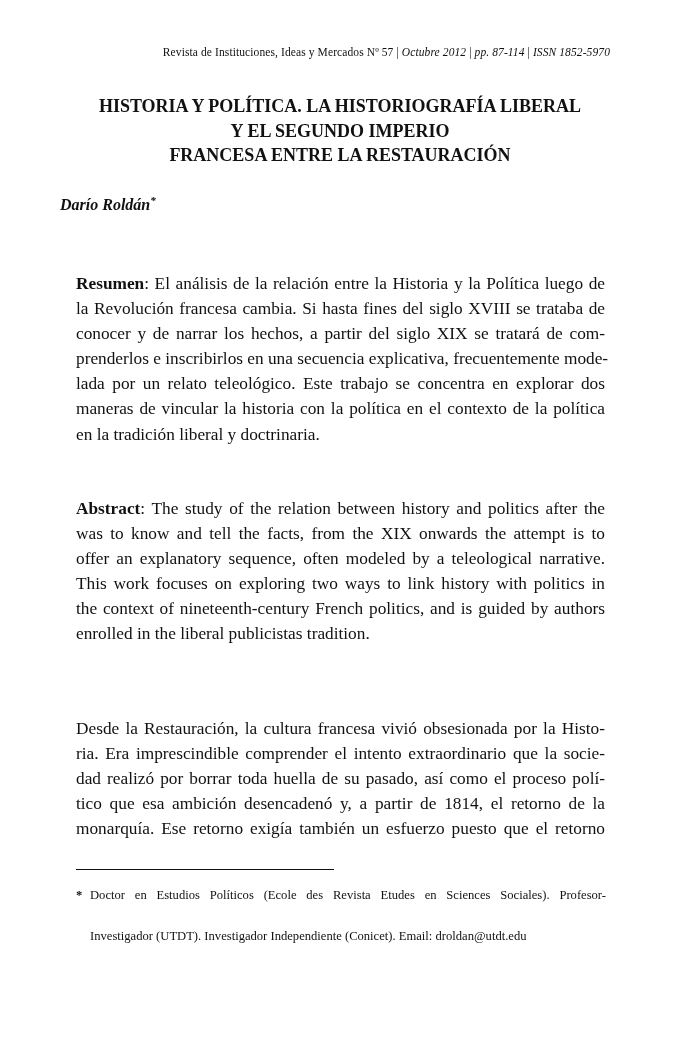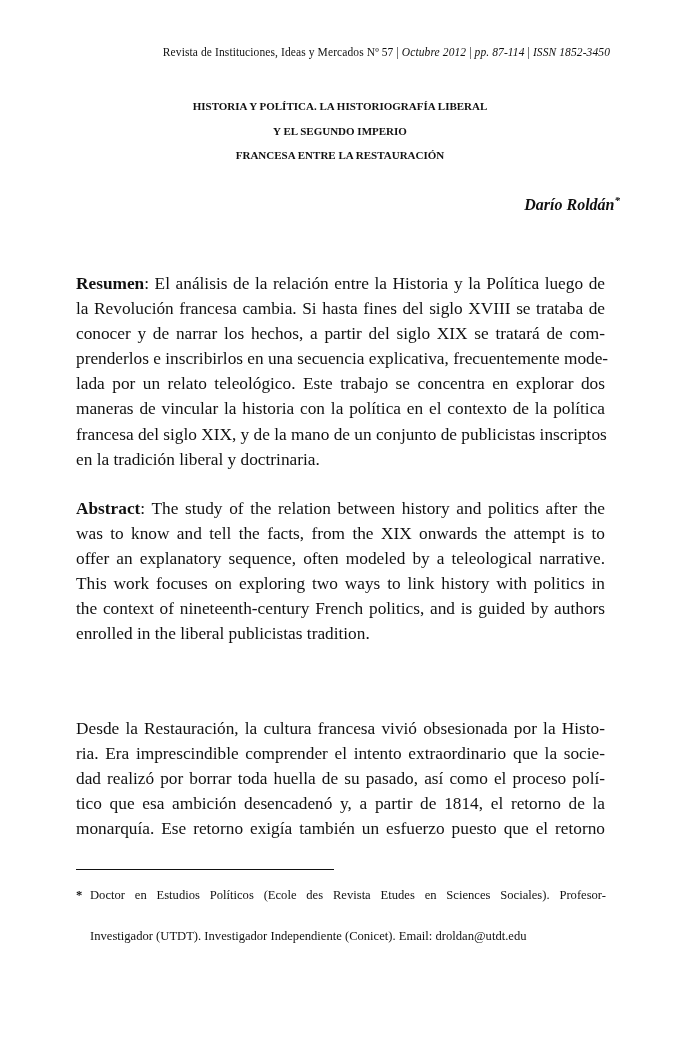--- a/index.html
+++ b/index.html
@@ -1,62 +1,61 @@
 <!DOCTYPE html>
 <html><head>
   <meta charset="utf-8">
   <style>
     html, body { margin: 0; padding: 0; background: #ffffff; }
     body { width: 680px; height: 1058px; position: relative; overflow: hidden; font-family: "Liberation Serif", serif; color: #111; }
     .page { position: absolute; left: 0; top: 0; width: 680px; height: 1058px; }
     .running-header { position: absolute; left: 60px; width: 550px; top: 46px; text-align: right; font-size: 11.5px; letter-spacing: 0.1px; white-space: nowrap; }
     .running-header .it { font-style: italic; }
-    .title { position: absolute; left: 60px; width: 560px; top: 94px; text-align: center; font-weight: bold; font-size: 11px; line-height: 24.5px; }
+    .title { position: absolute; left: 60px; width: 560px; top: 94px; text-align: center; font-weight: bold; font-size: 18px; line-height: 24.5px; }
     .title div { white-space: nowrap; }
-    .author { position: absolute; left: 60px; width: 560px; top: 194px; text-align: right; font-style: italic; font-weight: bold; font-size: 16px; }
+    .author { position: absolute; left: 60px; width: 560px; top: 194px; text-align: left; font-style: italic; font-weight: bold; font-size: 16px; }
     .block { position: absolute; left: 76px; width: 529px; font-size: 17.3px; line-height: 25.1px; }
     .line { display: block; text-align: justify; text-align-last: justify; white-space: nowrap; height: 25.1px; }
     .line.last { text-align-last: left; }
     .lbl { font-weight: bold; margin-top: 8px; }
     .abs-es { top: 271px; }
     .abs-en { top: 496px; }
     .body-text { top: 716px; }
     .fn-rule { position: absolute; left: 76px; top: 869px; width: 258px; height: 1px; background: #111; }
     .footnote { position: absolute; left: 76px; width: 530px; top: 885px; font-size: 12.6px; line-height: 21px; }
     .fn-line { display: block; white-space: nowrap; text-align: justify; text-align-last: justify; padding-left: 14px; position: relative; height: 21px; }
     .fn-line.last { text-align-last: left; margin-top: 20px; }
     .fn-mark { position: absolute; left: 0; top: 0; font-weight: bold; }
   </style>
 </head>
 <body>
 
 <div class="page">
 
   <div class="running-header">
-    <span>Revista de Instituciones, Ideas y Mercados Nº 57</span><span> | </span><span class="it">Octubre 2012</span><span> | </span><span class="it">pp. 87-114</span><span> | </span><span class="it">ISSN 1852-3450</span>
+    <span>Revista de Instituciones, Ideas y Mercados Nº 57</span><span> | </span><span class="it">Octubre 2012</span><span> | </span><span class="it">pp. 87-114</span><span> | </span><span class="it">ISSN 1852-5970</span>
   </div>
 
   <div class="title">
     <div>HISTORIA Y POLÍTICA. LA HISTORIOGRAFÍA LIBERAL</div>
     <div>Y EL SEGUNDO IMPERIO</div>
     <div>FRANCESA ENTRE LA RESTAURACIÓN</div>
   </div>
 
   <div class="author">
     <span>Darío Roldán</span><sup style="font-size:11px;">*</sup>
   </div>
 
   <div class="block abs-es">
     <span class="line"><span class="lbl">Resumen</span><span>: El análisis de la relación entre la Historia y la Política luego de</span></span>
     <span class="line">la Revolución francesa cambia. Si hasta fines del siglo XVIII se trataba de</span>
     <span class="line">conocer y de narrar los hechos, a partir del siglo XIX se tratará de com-</span>
     <span class="line">prenderlos e inscribirlos en una secuencia explicativa, frecuentemente mode-</span>
     <span class="line">lada por un relato teleológico. Este trabajo se concentra en explorar dos</span>
     <span class="line">maneras de vincular la historia con la política en el contexto de la política</span>
-    <span class="line">francesa del siglo XIX, y de la mano de un conjunto de publicistas inscriptos</span>
     <span class="line last">en la tradición liberal y doctrinaria.</span>
   </div>
 
   <div class="block abs-en">
     <span class="line"><span class="lbl">Abstract</span><span>: The study of the relation between history and politics after the</span></span>
     <span class="line">was to know and tell the facts, from the XIX onwards the attempt is to</span>
     <span class="line">offer an explanatory sequence, often modeled by a teleological narrative.</span>
     <span class="line">This work focuses on exploring two ways to link history with politics in</span>
     <span class="line">the context of nineteenth-century French politics, and is guided by authors</span>
     <span class="line last">enrolled in the liberal publicistas tradition.</span>

